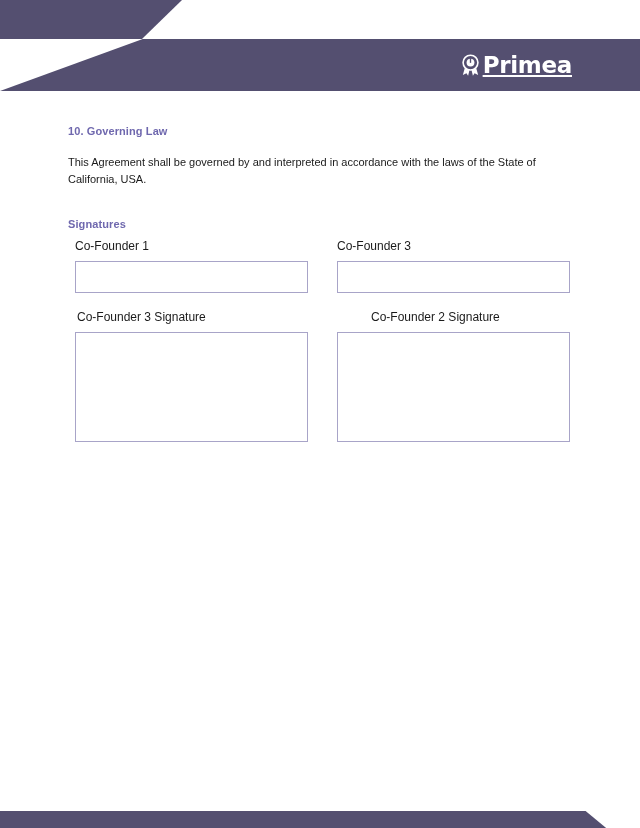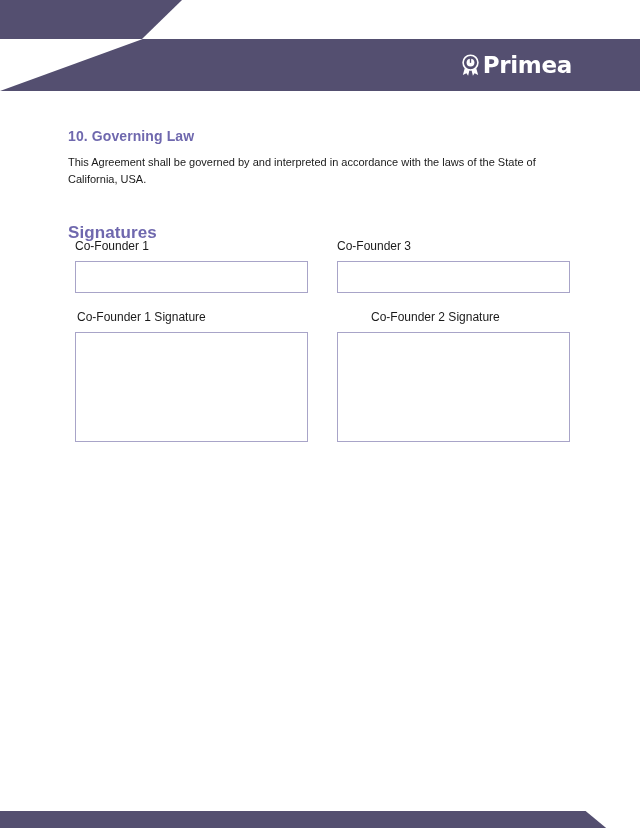--- a/index.html
+++ b/index.html
@@ -60,52 +60,53 @@
     display: block;
     flex: 0 0 auto;
   }
   .logo-text {
     color: #ffffff;
     font-size: 23px;
     font-weight: bold;
     letter-spacing: -0.3px;
     line-height: 1;
     font-family: "DejaVu Sans", sans-serif;
+    text-decoration: underline;
   }
 
   
   .content {
     position: absolute;
     top: 0;
     left: 0;
     width: 640px;
   }
   .section-heading {
     position: absolute;
     left: 68px;
     top: 116px;
-    font-size: 14px;
+    font-size: 11px;
     font-weight: bold;
     color: #6F68AE;
     letter-spacing: 0.1px;
   }
   .body-paragraph {
     position: absolute;
     left: 68px;
     top: 143px;
     width: 496px;
     font-size: 11px;
     line-height: 16.5px;
     color: #1a1a1a;
   }
   .signatures-heading {
     position: absolute;
     left: 68px;
     top: 209px;
-    font-size: 17px;
+    font-size: 11px;
     font-weight: bold;
     color: #6F68AE;
     letter-spacing: 0.1px;
   }
 
   
   .field-label {
     position: absolute;
     font-size: 12px;
     color: #1a1a1a;
@@ -172,21 +173,21 @@
   <p class="body-paragraph">This Agreement shall be governed by and interpreted in accordance with the laws of the State of California, USA.</p>
 
   <h2 class="signatures-heading">Signatures</h2>
 
   <label class="field-label lbl-cf1">Co-Founder 1</label>
   <input class="field-box box-cf1" type="text" placeholder="" style="">
 
   <label class="field-label lbl-cf2">Co-Founder 3</label>
   <input class="field-box box-cf2" type="text" placeholder="" style="">
 
-  <label class="field-label lbl-sig1">Co-Founder 1 Signature</label>
+  <label class="field-label lbl-sig1">Co-Founder 3 Signature</label>
   <div class="field-box box-sig1"></div>
 
   <label class="field-label lbl-sig2">Co-Founder 2 Signature</label>
   <div class="field-box box-sig2"></div>
 
 </div>
 
 <div class="footer">
   <div class="footer-band"></div>
 

